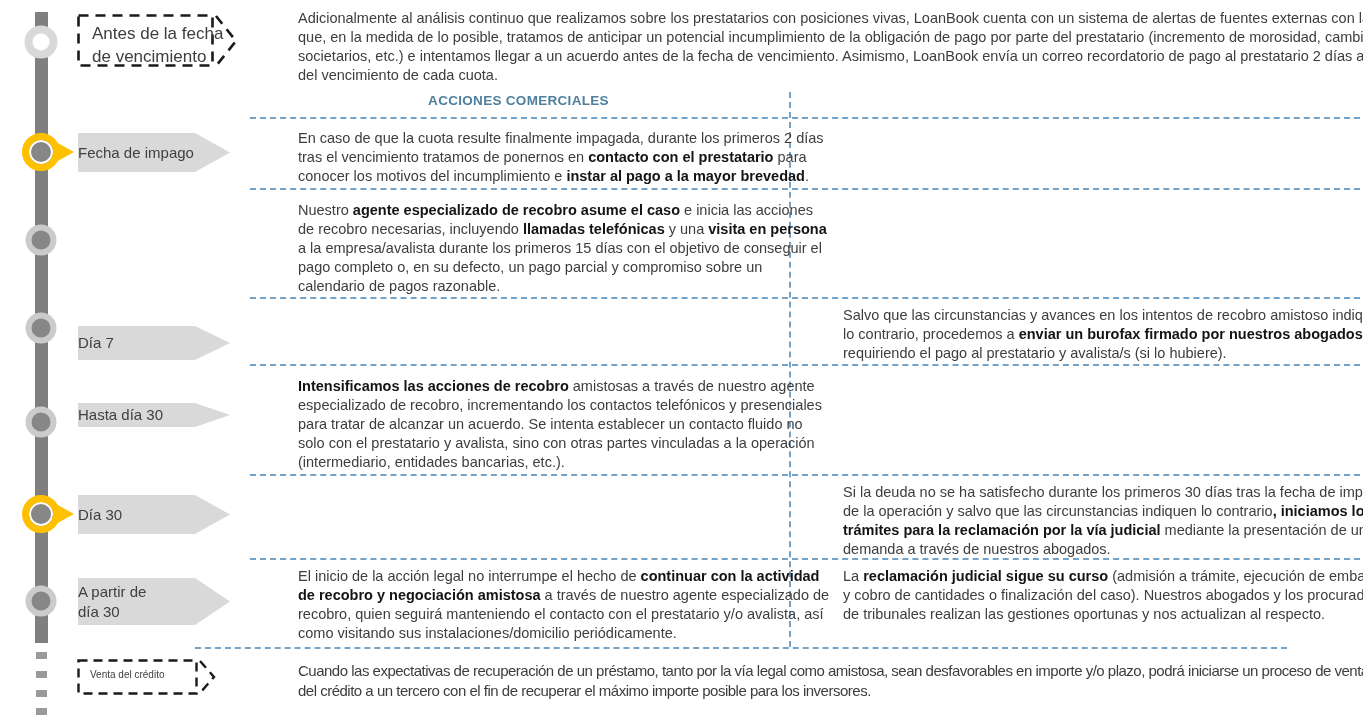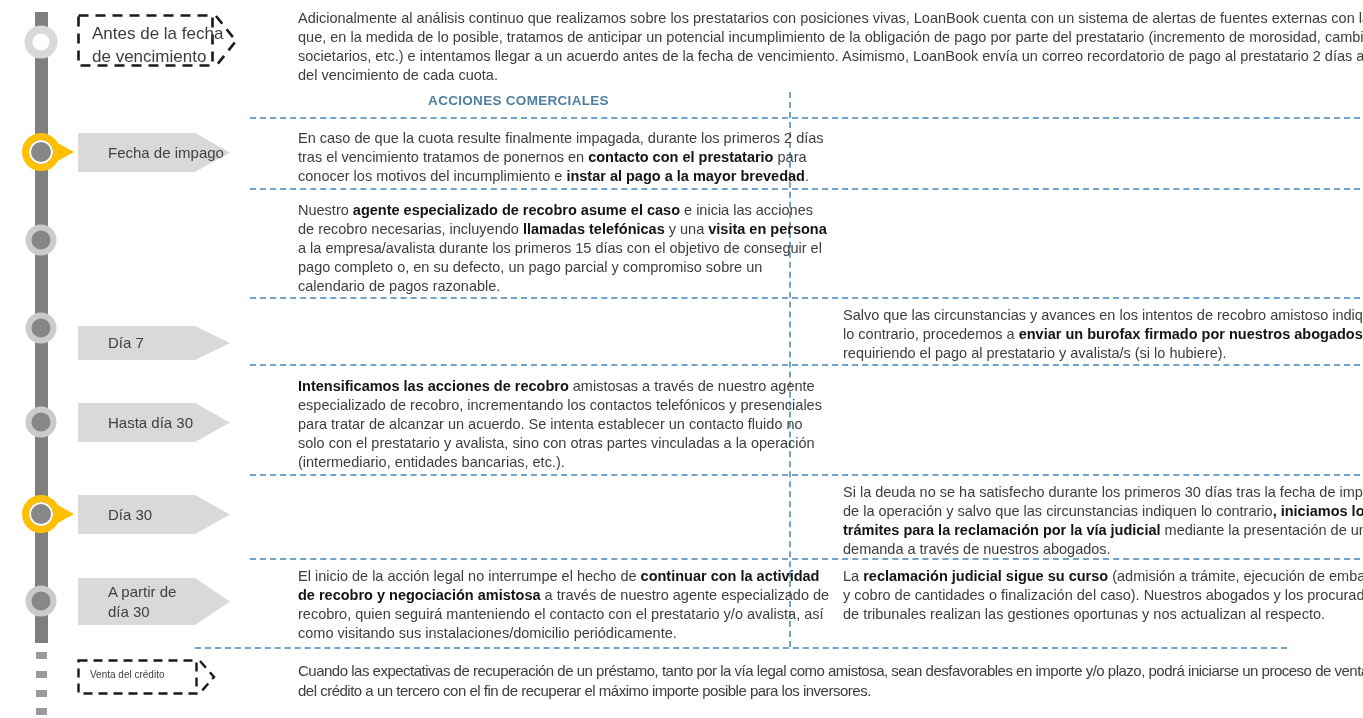--- a/index.html
+++ b/index.html
@@ -15,21 +15,21 @@
   .node.gray{width:31px;height:31px;border:6px solid #cbcbcb;background:#878787;}
   .node.orange{width:38px;height:38px;border:7px solid #ffc000;background:#878787;box-shadow:inset 0 0 0 2px #fff;}
 
   .tri{position:absolute;left:56px;width:0;height:0;transform:translateY(-50%);
        border-top:10px solid transparent;border-bottom:10px solid transparent;border-left:18px solid #ffc000;}
 
   
   .plabel{position:absolute;left:78px;width:152px;background:#d9d9d9;
           clip-path:polygon(0 0,77% 0,100% 50%,77% 100%,0 100%);
           display:flex;align-items:center;}
-  .plabel span{padding-left:30px;font-size:15px;color:#404040;line-height:1.3;white-space:pre-line;}
+  .plabel span{padding-left:0;font-size:15px;color:#404040;line-height:1.3;white-space:pre-line;}
 
   
   .dash-text{position:absolute;font-size:17px;color:#3d3d3d;line-height:1.35;white-space:pre-line;}
 
   
   .colhead{position:absolute;top:93px;font-weight:bold;font-size:13.5px;letter-spacing:.3px;
            color:#4e7f9e;text-align:center;}
 
   
   .hl{position:absolute;height:0;border-top:2px dashed #74a3c9;}
@@ -68,21 +68,21 @@
   </svg>
   <div class="dash-text" style="left:92px;top:23px">Antes de la fecha
 de vencimiento</div>
 
   <div class="plabel" style="top:133px;height:39px">
     <span>Fecha de impago</span>
     </div>
   <div class="plabel" style="top:326px;height:34px">
     <span>Día 7</span>
     </div>
-  <div class="plabel" style="top:403px;height:39px">
+  <div class="plabel" style="top:403px;height:24px">
     <span>Hasta día 30</span>
     </div>
   <div class="plabel" style="top:495px;height:39px">
     <span>Día 30</span>
     </div>
   <div class="plabel" style="top:578px;height:47px">
     <span>A partir de
 día 30</span>
     </div>
 

